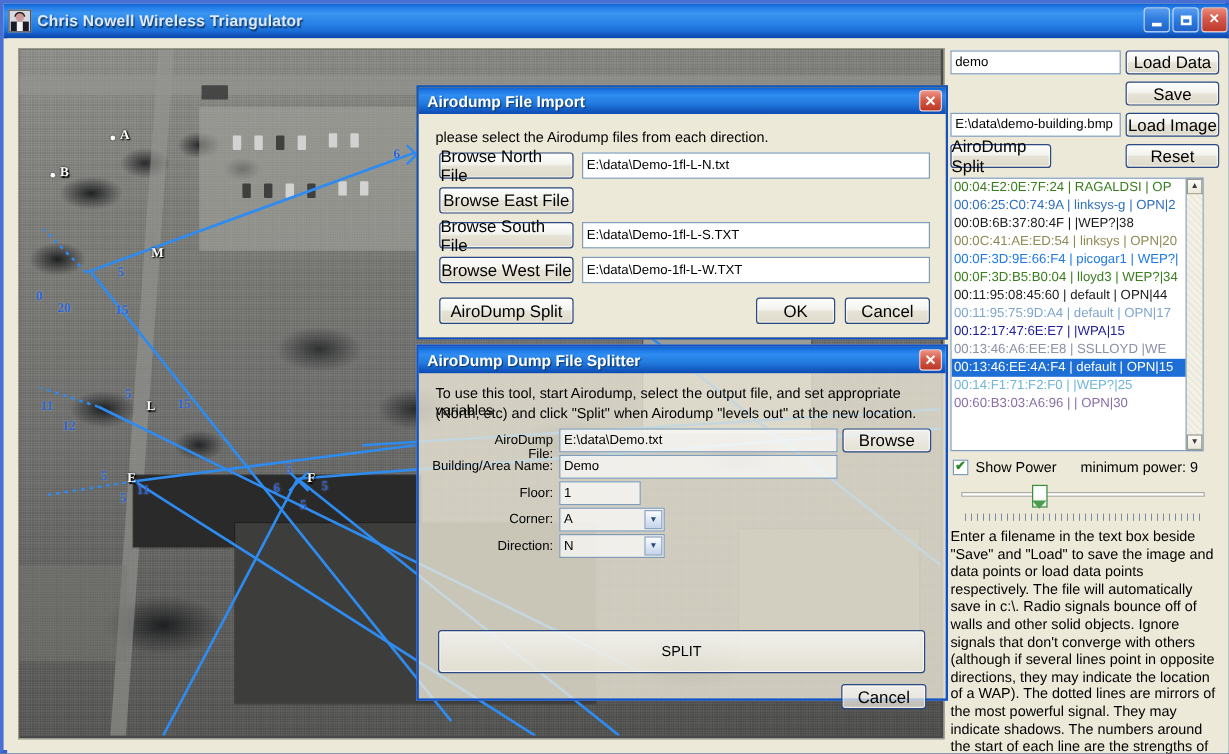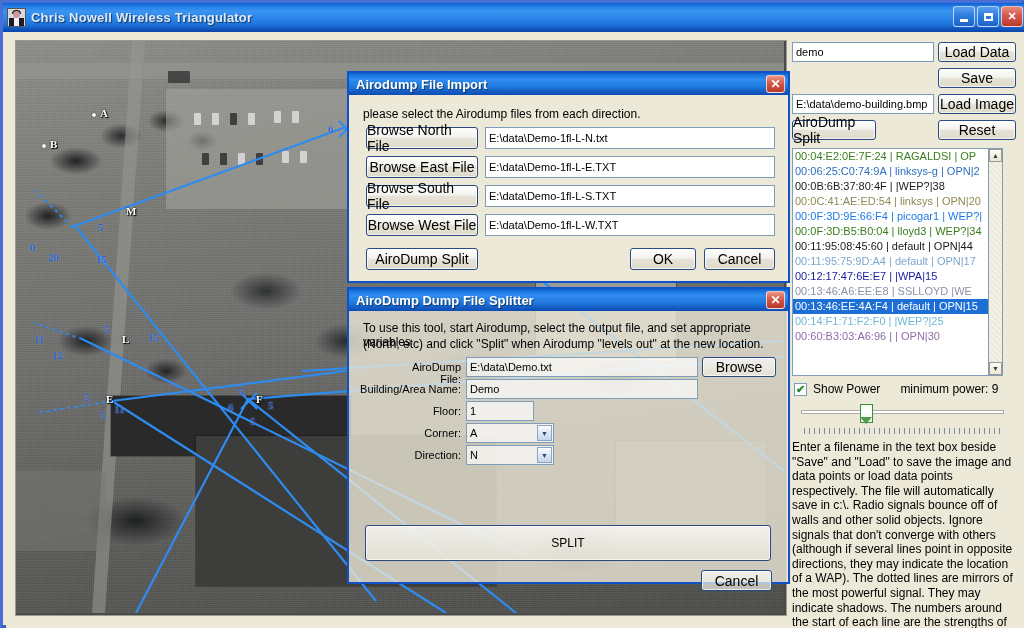--- a/index.html
+++ b/index.html
@@ -423,21 +423,20 @@
             <span>✕</span>
           </div>
         </div>
         <div class="dlg-body" style="height:186px;position:relative;">
           <div style="position:absolute;left:14px;top:12px;font-size:12px;">please select the Airodump files from each direction.</div>
 
           <div class="xpbtn" style="position:absolute;left:17px;top:32px;width:112px;height:22px;">Browse North File</div>
           <div class="xpin" style="position:absolute;left:136px;top:32px;width:290px;height:22px;">E:\data\Demo-1fl-L-N.txt</div>
 
           <div class="xpbtn" style="position:absolute;left:17px;top:61px;width:112px;height:22px;">Browse East File</div>
-          <div class="xpin" style="position:absolute;left:136px;top:61px;width:290px;height:22px;">E:\data\Demo-1fl-L-E.TXT</div>
 
           <div class="xpbtn" style="position:absolute;left:17px;top:90px;width:112px;height:22px;">Browse South File</div>
           <div class="xpin" style="position:absolute;left:136px;top:90px;width:290px;height:22px;">E:\data\Demo-1fl-L-S.TXT</div>
 
           <div class="xpbtn" style="position:absolute;left:17px;top:119px;width:112px;height:22px;">Browse West File</div>
           <div class="xpin" style="position:absolute;left:136px;top:119px;width:290px;height:22px;">E:\data\Demo-1fl-L-W.TXT</div>
 
           <div class="xpbtn" style="position:absolute;left:17px;top:153px;width:112px;height:22px;">AiroDump Split</div>
           <div class="xpbtn" style="position:absolute;left:281px;top:153px;width:66px;height:22px;">OK</div>
           <div class="xpbtn" style="position:absolute;left:355px;top:153px;width:71px;height:22px;">Cancel</div>

